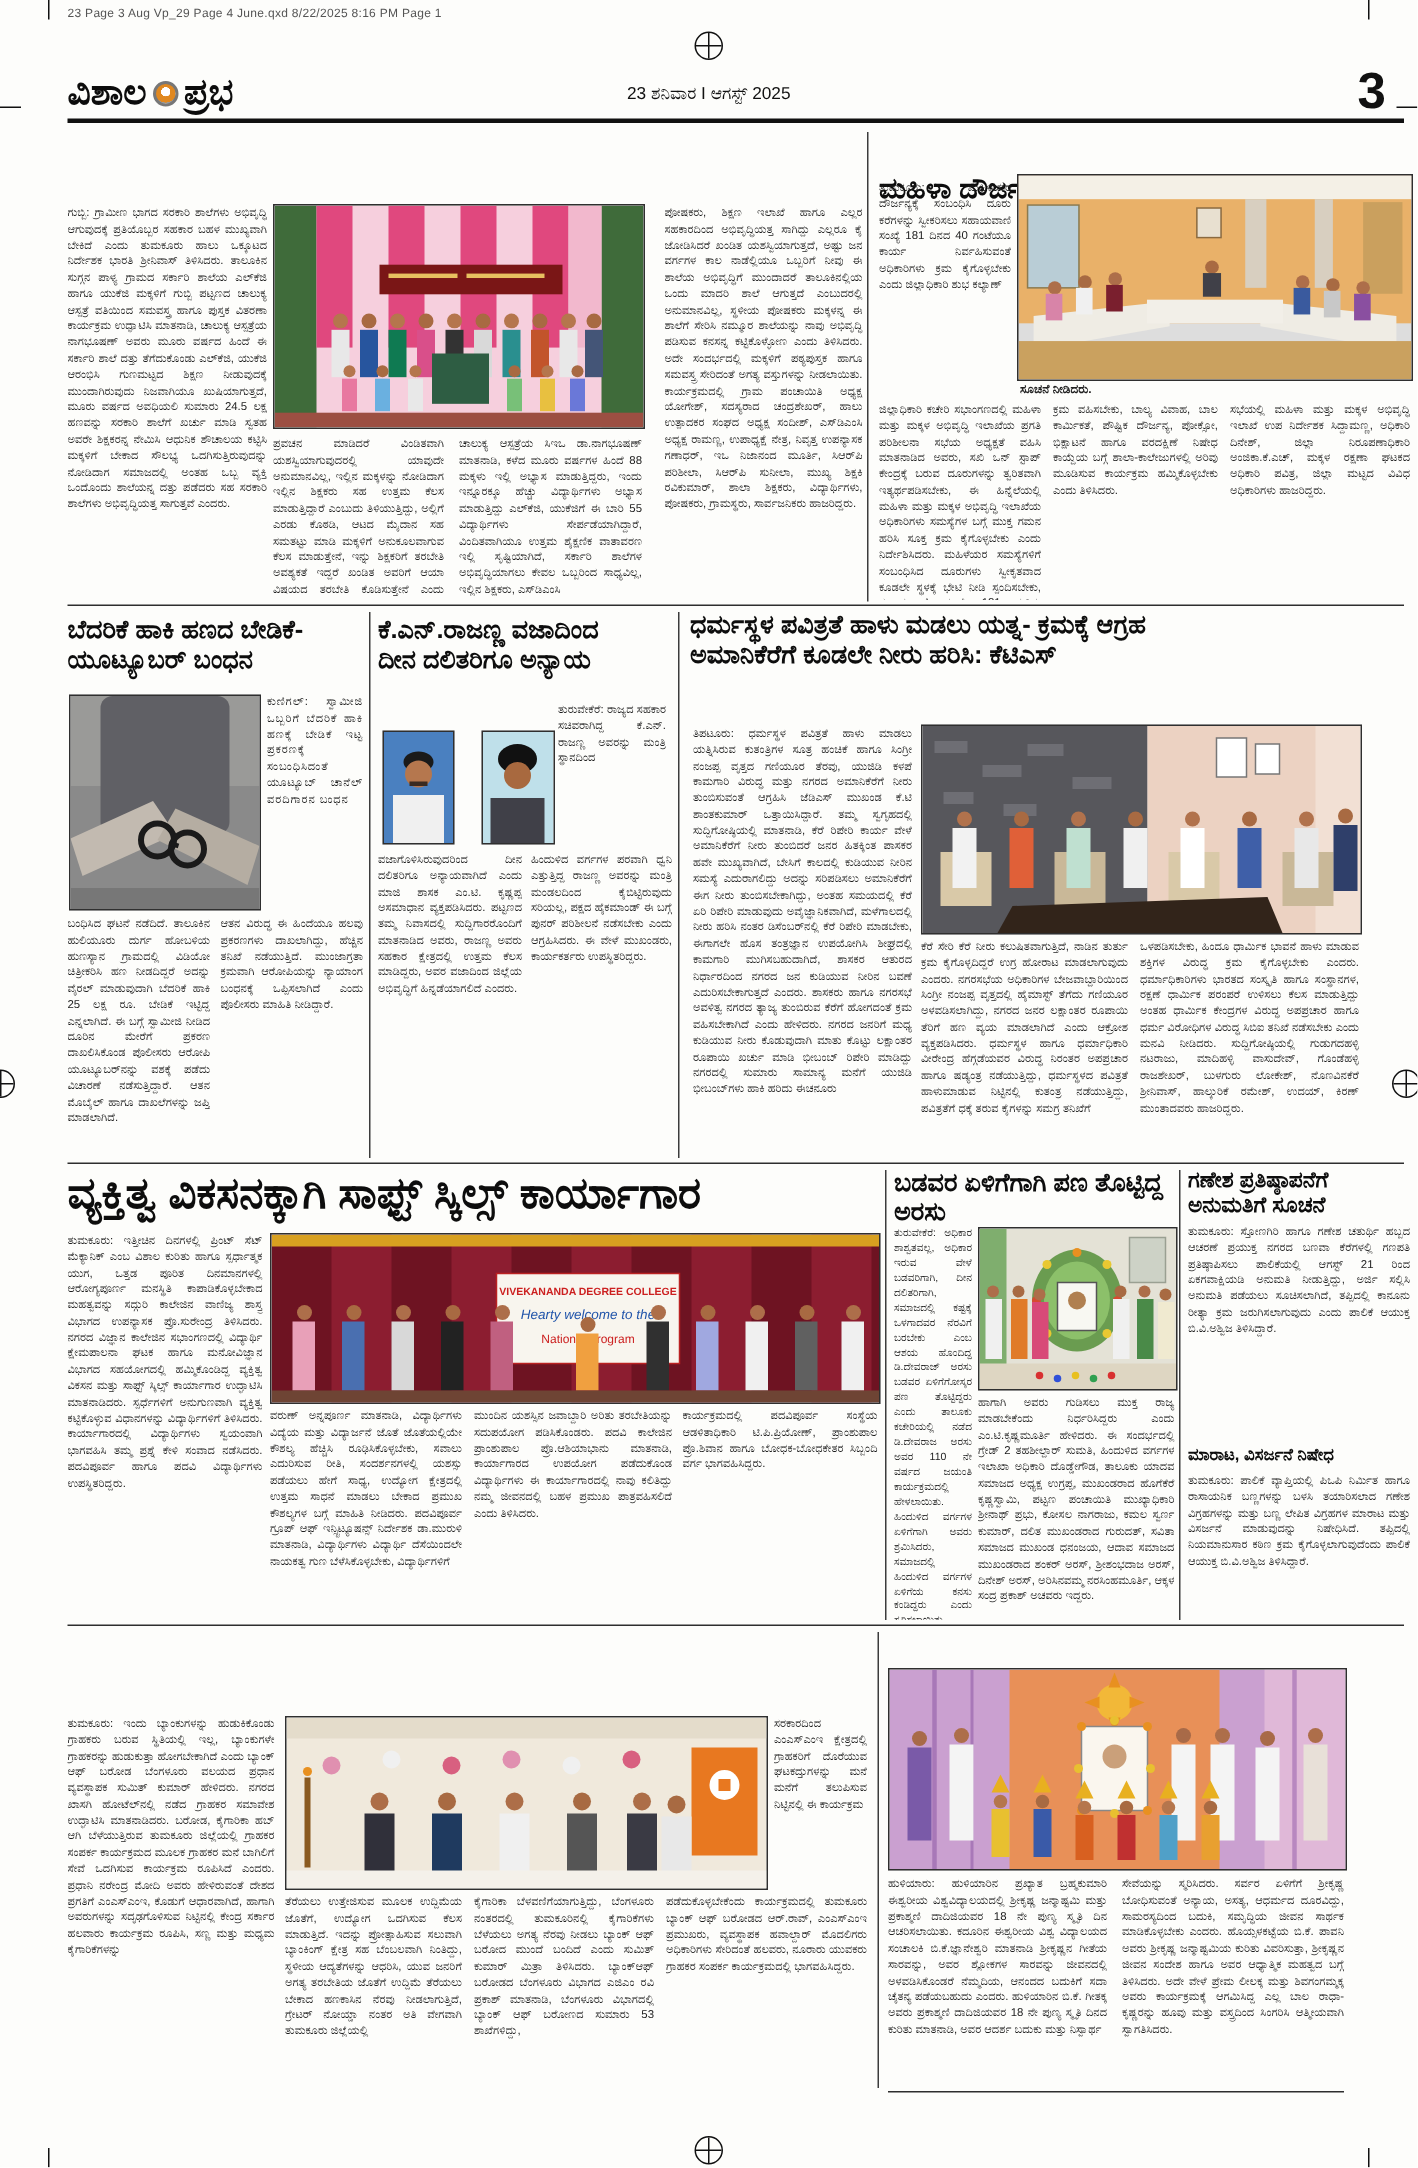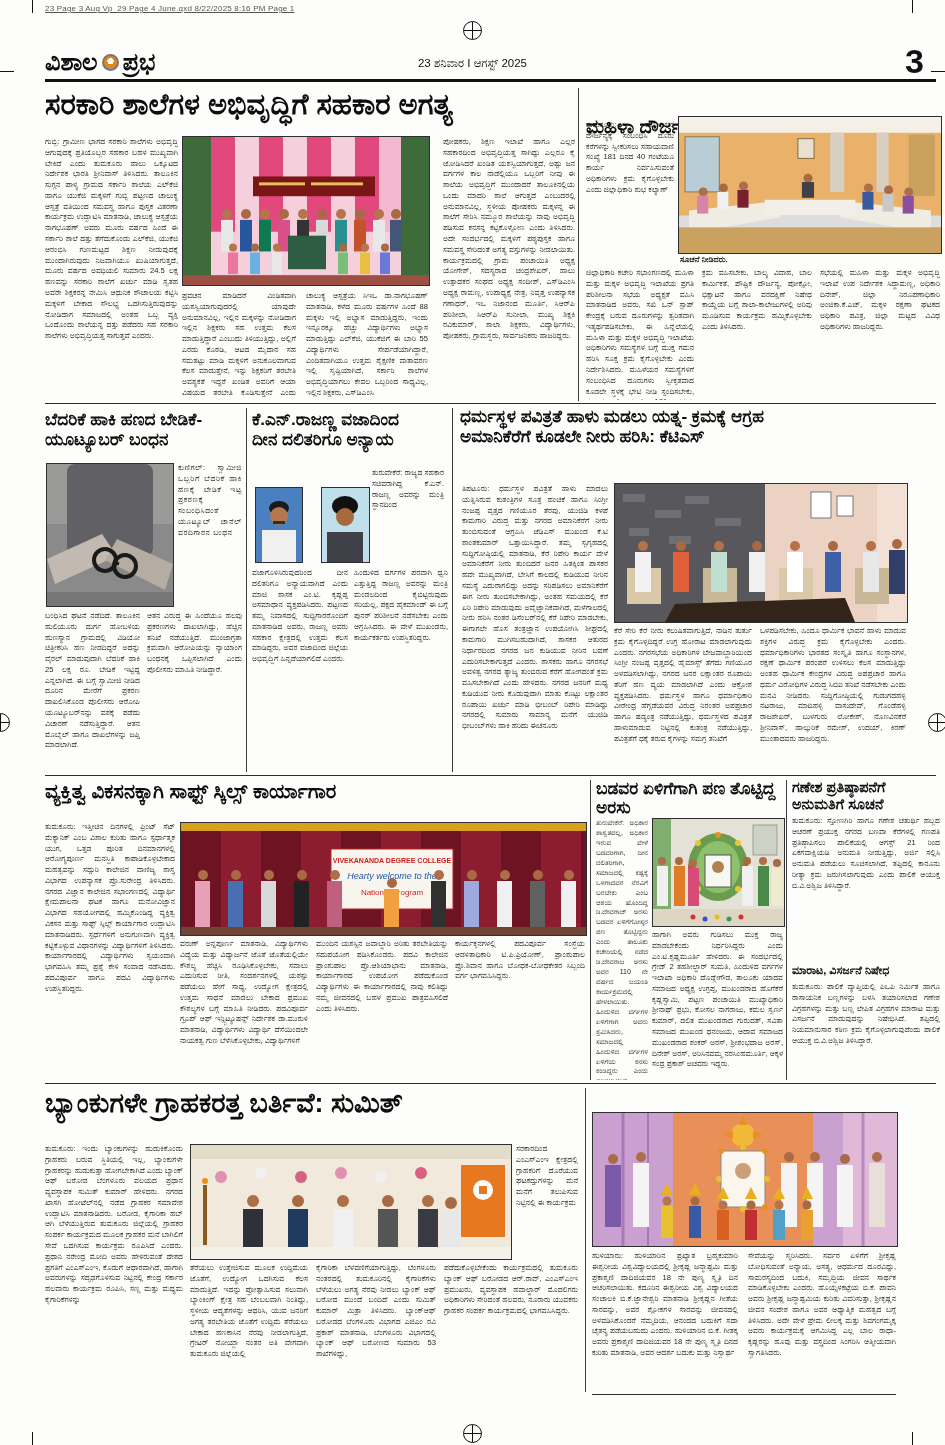--- a/index.html
+++ b/index.html
@@ -24,42 +24,41 @@
      linear-gradient(#111,#111) center/100% 1px no-repeat,
      linear-gradient(#111,#111) center/1px 100% no-repeat;}
   .cropV{position:absolute;width:1px;background:#111;}
   .cropH{position:absolute;height:1px;background:#111;}
 </style>
 </head>
 <body>
 
 <div class="page">
 
-  <div class="abs slug" style="left:45px;top:4px;text-decoration:underline;">23 Page 3 Aug Vp_29 Page 4 June.qxd  8/22/2025  8:16 PM  Page 1</div>
+  <div class="abs slug" style="left:45px;top:4px;">23 Page 3 Aug Vp_29 Page 4 June.qxd  8/22/2025  8:16 PM  Page 1</div>
   <div class="regmark" style="left:463px;top:21px;"></div>
   <div class="regmark" style="left:-9px;top:713px;"></div>
   <div class="regmark" style="left:928px;top:713px;"></div>
   <div class="regmark" style="left:463px;top:1424px;"></div>
   <div class="cropV" style="left:32px;top:0;height:13px;"></div>
   <div class="cropV" style="left:912px;top:0;height:13px;"></div>
   <div class="cropH" style="left:0;top:71px;width:14px;"></div>
   <div class="cropH" style="left:931px;top:71px;width:14px;"></div>
   <div class="cropV" style="left:32px;top:1432px;height:13px;"></div>
   <div class="cropV" style="left:912px;top:1432px;height:13px;"></div>
 
   <div class="abs masthead-logo" style="left:45px;top:48px;">
     <span>ವಿಶಾಲ</span>
     <span class="emblem"></span>
     <span>ಪ್ರಭ</span>
   </div>
   <div class="abs date-line" style="left:0;top:57px;width:945px;text-align:center;">23 ಶನಿವಾರ I ಆಗಸ್ಟ್ 2025</div>
   <div class="abs pagenum" style="left:905px;top:44px;">3</div>
   <div class="abs thickrule" style="left:45px;top:79px;width:891px;"></div>
 
-  <div class="abs hl" style="left:45px;top:88px;width:530px;font-size:29px;">ಸರಕಾರಿ ಶಾಲೆಗಳ ಅಭಿವೃದ್ಧಿಗೆ ಸಹಕಾರ ಅಗತ್ಯ</div>
   <div class="abs bodycol" style="left:45px;top:137px;width:133px;height:263px;">ಗುಬ್ಬಿ: ಗ್ರಾಮೀಣ ಭಾಗದ ಸರಕಾರಿ ಶಾಲೆಗಳು ಅಭಿವೃದ್ಧಿ ಆಗುವುದಕ್ಕೆ ಪ್ರತಿಯೊಬ್ಬರ ಸಹಕಾರ ಬಹಳ ಮುಖ್ಯವಾಗಿ ಬೇಕಿದೆ ಎಂದು ತುಮಕೂರು ಹಾಲು ಒಕ್ಕೂಟದ ನಿರ್ದೇಶಕ ಭಾರತಿ ಶ್ರೀನಿವಾಸ್ ತಿಳಿಸಿದರು. ತಾಲೂಕಿನ ಸುಗ್ಗನ ಪಾಳ್ಯ ಗ್ರಾಮದ ಸರ್ಕಾರಿ ಶಾಲೆಯ ಎಲ್‌ಕೆಜಿ ಹಾಗೂ ಯುಕೆಜಿ ಮಕ್ಕಳಿಗೆ ಗುಬ್ಬಿ ಪಟ್ಟಣದ ಚಾಲುಕ್ಯ ಆಸ್ಪತ್ರೆ ವತಿಯಿಂದ ಸಮವಸ್ತ್ರ ಹಾಗೂ ಪುಸ್ತಕ ವಿತರಣಾ ಕಾರ್ಯಕ್ರಮ ಉದ್ಘಾಟಿಸಿ ಮಾತನಾಡಿ, ಚಾಲುಕ್ಯ ಆಸ್ಪತ್ರೆಯ ನಾಗಭೂಷಣ್ ಅವರು ಮೂರು ವರ್ಷದ ಹಿಂದೆ ಈ ಸರ್ಕಾರಿ ಶಾಲೆ ದತ್ತು ತೆಗೆದುಕೊಂಡು ಎಲ್‌ಕೆಜಿ, ಯುಕೆಜಿ ಆರಂಭಿಸಿ ಗುಣಮಟ್ಟದ ಶಿಕ್ಷಣ ನೀಡುವುದಕ್ಕೆ ಮುಂದಾಗಿರುವುದು ನಿಜವಾಗಿಯೂ ಖುಷಿಯಾಗುತ್ತದೆ, ಮೂರು ವರ್ಷದ ಅವಧಿಯಲಿ ಸುಮಾರು 24.5 ಲಕ್ಷ ಹಣವನ್ನು ಸರಕಾರಿ ಶಾಲೆಗೆ ಖರ್ಚು ಮಾಡಿ ಸ್ವತಹ ಅವರೇ ಶಿಕ್ಷಕರನ್ನ ನೇಮಿಸಿ ಆಧುನಿಕ ಶೌಚಾಲಯ ಕಟ್ಟಿಸಿ ಮಕ್ಕಳಿಗೆ ಬೇಕಾದ ಸೌಲಭ್ಯ ಒದಗಿಸುತ್ತಿರುವುದನ್ನು ನೋಡಿದಾಗ ಸಮಾಜದಲ್ಲಿ ಅಂತಹ ಒಬ್ಬ ವ್ಯಕ್ತಿ ಒಂದೊಂದು ಶಾಲೆಯನ್ನ ದತ್ತು ಪಡೆದರು ಸಹ ಸರಕಾರಿ ಶಾಲೆಗಳು ಅಭಿವೃದ್ಧಿಯತ್ತ ಸಾಗುತ್ತವೆ ಎಂದರು.</div>
   <div class="abs photo" style="left:182px;top:136px;width:246px;height:148px;">
     <svg viewBox="0 0 246 150" preserveAspectRatio="none">
       <rect x="0" y="0" width="246" height="150" fill="#3f6b3a"></rect>
       <rect x="28" y="0" width="190" height="150" fill="#f6cfdd"></rect>
       <g>
         <rect x="28" y="0" width="24" height="96" fill="#e0487e"></rect>
           <rect x="76" y="0" width="24" height="96" fill="#e0487e"></rect>
         <rect x="124" y="0" width="24" height="96" fill="#e0487e"></rect>
           <rect x="172" y="0" width="24" height="96" fill="#e0487e"></rect>
@@ -247,21 +246,21 @@
           <rect x="274" y="66" width="16" height="44" fill="#2f3f6a"></rect>
       </g>
       <polygon points="60,120 230,114 240,138 50,138" fill="#32241a"></polygon>
     </svg>
   </div>
   <div class="abs bodycol" style="left:614px;top:626px;width:138px;height:146px;">ಕೆರೆ ಸೇರಿ ಕೆರೆ ನೀರು ಕಲುಷಿತವಾಗುತ್ತಿದೆ, ನಾಡಿನ ತುರ್ತು ಕ್ರಮ ಕೈಗೊಳ್ಳದಿದ್ದರೆ ಉಗ್ರ ಹೋರಾಟ ಮಾಡಲಾಗುವುದು ಎಂದರು. ನಗರಸಭೆಯ ಅಧಿಕಾರಿಗಳ ಬೇಜವಾಬ್ದಾರಿಯಿಂದ ಸಿಂಗ್ರೀ ನಂಜಪ್ಪ ವೃತ್ತದಲ್ಲಿ ಹೈಮಾಸ್ಟ್ ತೆಗೆದು ಗಣಿಯೂರ ಅಳವಡಿಸಲಾಗಿದ್ದು, ನಗರದ ಜನರ ಲಕ್ಷಾಂತರ ರೂಪಾಯಿ ತೆರಿಗೆ ಹಣ ವ್ಯಯ ಮಾಡಲಾಗಿದೆ ಎಂದು ಆಕ್ರೋಶ ವ್ಯಕ್ತಪಡಿಸಿದರು. ಧರ್ಮಸ್ಥಳ ಹಾಗೂ ಧರ್ಮಾಧಿಕಾರಿ ವೀರೇಂದ್ರ ಹೆಗ್ಗಡೆಯವರ ವಿರುದ್ಧ ನಿರಂತರ ಅಪಪ್ರಚಾರ ಹಾಗೂ ಷಡ್ಯಂತ್ರ ನಡೆಯುತ್ತಿದ್ದು, ಧರ್ಮಸ್ಥಳದ ಪವಿತ್ರತೆ ಹಾಳುಮಾಡುವ ನಿಟ್ಟಿನಲ್ಲಿ ಕುತಂತ್ರ ನಡೆಯುತ್ತಿದ್ದು, ಪವಿತ್ರತೆಗೆ ಧಕ್ಕೆ ತರುವ ಕೈಗಳನ್ನು ಸಮಗ್ರ ತನಿಖೆಗೆ</div>
   <div class="abs bodycol" style="left:760px;top:626px;width:146px;height:146px;">ಒಳಪಡಿಸಬೇಕು, ಹಿಂದೂ ಧಾರ್ಮಿಕ ಭಾವನೆ ಹಾಳು ಮಾಡುವ ಶಕ್ತಿಗಳ ವಿರುದ್ಧ ಕ್ರಮ ಕೈಗೊಳ್ಳಬೇಕು ಎಂದರು. ಧರ್ಮಾಧಿಕಾರಿಗಳು ಭಾರತದ ಸಂಸ್ಕೃತಿ ಹಾಗೂ ಸಂಸ್ಥಾನಗಳ, ರಕ್ಷಣೆ ಧಾರ್ಮಿಕ ಪರಂಪರೆ ಉಳಿಸಲು ಕೆಲಸ ಮಾಡುತ್ತಿದ್ದು ಅಂತಹ ಧಾರ್ಮಿಕ ಕೇಂದ್ರಗಳ ವಿರುದ್ಧ ಅಪಪ್ರಚಾರ ಹಾಗೂ ಧರ್ಮ ವಿರೋಧಿಗಳ ವಿರುದ್ಧ ಸಿಬಿಐ ತನಿಖೆ ನಡೆಸಬೇಕು ಎಂದು ಮನವಿ ನೀಡಿದರು. ಸುದ್ದಿಗೋಷ್ಠಿಯಲ್ಲಿ ಗುಡುಗದಹಳ್ಳಿ ನಟರಾಜು, ಮಾದಿಹಳ್ಳಿ ವಾಸುದೇವ್, ಗೊಂಡೆಹಳ್ಳಿ ರಾಜಶೇಖರ್, ಬುಳಗುರು ಲೋಕೇಶ್, ನೊಣವಿನಕೆರೆ ಶ್ರೀನಿವಾಸ್, ಹಾಲ್ಕುರಿಕೆ ರಮೇಶ್, ಉದಯ್, ಕಿರಣ್ ಮುಂತಾದವರು ಹಾಜರಿದ್ದರು.</div>
 
   <div class="abs hrule" style="left:45px;top:775px;width:891px;"></div>
 
-  <div class="abs hl" style="left:45px;top:780px;width:540px;font-size:20px;">ವ್ಯಕ್ತಿತ್ವ ವಿಕಸನಕ್ಕಾಗಿ ಸಾಫ್ಟ್ ಸ್ಕಿಲ್ಸ್ ಕಾರ್ಯಾಗಾರ</div>
+  <div class="abs hl" style="left:45px;top:780px;width:540px;font-size:29px;">ವ್ಯಕ್ತಿತ್ವ ವಿಕಸನಕ್ಕಾಗಿ ಸಾಫ್ಟ್ ಸ್ಕಿಲ್ಸ್ ಕಾರ್ಯಾಗಾರ</div>
   <div class="abs bodycol" style="left:45px;top:822px;width:130px;height:258px;">ತುಮಕೂರು: ಇತ್ತೀಚಿನ ದಿನಗಳಲ್ಲಿ ಪ್ರಿಂಟ್ ಸೆಟ್ ಮೆಕ್ಯಾನಿಕ್ ಎಂಬ ವಿಶಾಲ ಕುರಿತು ಹಾಗೂ ಸ್ಪರ್ಧಾತ್ಮಕ ಯುಗ, ಒತ್ತಡ ಪೂರಿತ ದಿನಮಾನಗಳಲ್ಲಿ ಆರೋಗ್ಯಪೂರ್ಣ ಮನಸ್ಥಿತಿ ಕಾಪಾಡಿಕೊಳ್ಳಬೇಕಾದ ಮಹತ್ವವನ್ನು ಸದ್ಗುರಿ ಕಾಲೇಜಿನ ವಾಣಿಜ್ಯ ಶಾಸ್ತ್ರ ವಿಭಾಗದ ಉಪನ್ಯಾಸಕ ಪ್ರೊ.ಸುರೇಂದ್ರ ತಿಳಿಸಿದರು. ನಗರದ ವಿಜ್ಞಾನ ಕಾಲೇಜಿನ ಸಭಾಂಗಣದಲ್ಲಿ ವಿದ್ಯಾರ್ಥಿ ಕ್ಷೇಮಪಾಲನಾ ಘಟಕ ಹಾಗೂ ಮನೋವಿಜ್ಞಾನ ವಿಭಾಗದ ಸಹಯೋಗದಲ್ಲಿ ಹಮ್ಮಿಕೊಂಡಿದ್ದ ವ್ಯಕ್ತಿತ್ವ ವಿಕಸನ ಮತ್ತು ಸಾಫ್ಟ್ ಸ್ಕಿಲ್ಸ್ ಕಾರ್ಯಾಗಾರ ಉದ್ಘಾಟಿಸಿ ಮಾತನಾಡಿದರು. ಸ್ಪರ್ಧೆಗಳಿಗೆ ಅನುಗುಣವಾಗಿ ವ್ಯಕ್ತಿತ್ವ ಕಟ್ಟಿಕೊಳ್ಳುವ ವಿಧಾನಗಳನ್ನು ವಿದ್ಯಾರ್ಥಿಗಳಿಗೆ ತಿಳಿಸಿದರು. ಕಾರ್ಯಾಗಾರದಲ್ಲಿ ವಿದ್ಯಾರ್ಥಿಗಳು ಸ್ವಯಂವಾಗಿ ಭಾಗವಹಿಸಿ ತಮ್ಮ ಪ್ರಶ್ನೆ ಕೇಳಿ ಸಂವಾದ ನಡೆಸಿದರು. ಪದವಿಪೂರ್ವ ಹಾಗೂ ಪದವಿ ವಿದ್ಯಾರ್ಥಿಗಳು ಉಪಸ್ಥಿತರಿದ್ದರು.</div>
   <div class="abs photo" style="left:180px;top:822px;width:405px;height:112px;">
     <svg viewBox="0 0 405 112" preserveAspectRatio="none">
       <rect x="0" y="0" width="405" height="112" fill="#6e1322"></rect>
       <rect x="40" y="0" width="40" height="112" fill="#8c1d30"></rect>
         <rect x="120" y="0" width="40" height="112" fill="#8c1d30"></rect>
       <rect x="200" y="0" width="40" height="112" fill="#8c1d30"></rect>
         <rect x="280" y="0" width="40" height="112" fill="#8c1d30"></rect>
       <rect x="360" y="0" width="40" height="112" fill="#8c1d30"></rect>
       <rect x="0" y="0" width="405" height="8" fill="#d8a020"></rect>
@@ -293,21 +292,21 @@
         <circle cx="357" cy="52" r="5" fill="#a86a42"></circle>
           <rect x="349" y="58" width="15" height="46" fill="#606060"></rect>
         <circle cx="388" cy="52" r="5" fill="#ad6e4a"></circle>
           <rect x="380" y="58" width="15" height="46" fill="#f0f0f0"></rect>
       </g>
       <rect x="0" y="104" width="405" height="8" fill="#6e4434"></rect>
     </svg>
   </div>
   <div class="abs bodycol" style="left:180px;top:939px;width:128px;height:141px;">ವರುಣ್ ಅನ್ನಪೂರ್ಣ ಮಾತನಾಡಿ, ವಿದ್ಯಾರ್ಥಿಗಳು ವಿದ್ಯೆಯ ಮತ್ತು ವಿದ್ಯಾರ್ಜನೆ ಜೊತೆ ಜೊತೆಯಲ್ಲಿಯೇ ಕೌಶಲ್ಯ ಹೆಚ್ಚಿಸಿ ರೂಢಿಸಿಕೊಳ್ಳಬೇಕು, ಸವಾಲು ಎದುರಿಸುವ ರೀತಿ, ಸಂದರ್ಶನಗಳಲ್ಲಿ ಯಶಸ್ಸು ಪಡೆಯಲು ಹೇಗೆ ಸಾಧ್ಯ, ಉದ್ಯೋಗ ಕ್ಷೇತ್ರದಲ್ಲಿ ಉತ್ತಮ ಸಾಧನೆ ಮಾಡಲು ಬೇಕಾದ ಪ್ರಮುಖ ಕೌಶಲ್ಯಗಳ ಬಗ್ಗೆ ಮಾಹಿತಿ ನೀಡಿದರು. ಪದವಿಪೂರ್ವ ಗ್ರೂಪ್ ಆಫ್ ಇನ್ಸ್ಟಿಟ್ಯೂಷನ್ಸ್ ನಿರ್ದೇಶಕ ಡಾ.ಮುರುಳಿ ಮಾತನಾಡಿ, ವಿದ್ಯಾರ್ಥಿಗಳು ವಿದ್ಯಾರ್ಥಿ ದೆಸೆಯಿಂದಲೇ ನಾಯಕತ್ವ ಗುಣ ಬೆಳೆಸಿಕೊಳ್ಳಬೇಕು, ವಿದ್ಯಾರ್ಥಿಗಳಿಗೆ</div>
   <div class="abs bodycol" style="left:316px;top:939px;width:132px;height:141px;">ಮುಂದಿನ ಯಶಸ್ಸಿನ ಜವಾಬ್ದಾರಿ ಅರಿತು ತರಬೇತಿಯನ್ನು ಸದುಪಯೋಗ ಪಡಿಸಿಕೊಂಡರು. ಪದವಿ ಕಾಲೇಜಿನ ಪ್ರಾಂಶುಪಾಲ ಪ್ರೊ.ಆಶಿಯಾಭಾನು ಮಾತನಾಡಿ, ಕಾರ್ಯಾಗಾರದ ಉಪಯೋಗ ಪಡೆದುಕೊಂಡ ವಿದ್ಯಾರ್ಥಿಗಳು ಈ ಕಾರ್ಯಾಗಾರದಲ್ಲಿ ನಾವು ಕಲಿತಿದ್ದು ನಮ್ಮ ಜೀವನದಲ್ಲಿ ಬಹಳ ಪ್ರಮುಖ ಪಾತ್ರವಹಿಸಲಿದೆ ಎಂದು ತಿಳಿಸಿದರು.</div>
-  <div class="abs bodycol" style="left:455px;top:939px;width:130px;height:141px;">ಕಾರ್ಯಕ್ಶನಗಳಲ್ಲಿ ಪದವಿಪೂರ್ವ ಸಂಸ್ಥೆಯ ಆಡಳಿತಾಧಿಕಾರಿ ಟಿ.ಪಿ.ಪ್ರಿಯೋಣ್, ಪ್ರಾಂಶುಪಾಲ ಪ್ರೊ.ಶಿವಾನ ಹಾಗೂ ಬೋಧಕ-ಬೋಧಕೇತರ ಸಿಬ್ಬಂದಿ ವರ್ಗ ಭಾಗವಹಿಸಿದ್ದರು.</div>
+  <div class="abs bodycol" style="left:455px;top:939px;width:130px;height:141px;">ಕಾರ್ಯಕ್ರಮದಲ್ಲಿ ಪದವಿಪೂರ್ವ ಸಂಸ್ಥೆಯ ಆಡಳಿತಾಧಿಕಾರಿ ಟಿ.ಪಿ.ಪ್ರಿಯೋಣ್, ಪ್ರಾಂಶುಪಾಲ ಪ್ರೊ.ಶಿವಾನ ಹಾಗೂ ಬೋಧಕ-ಬೋಧಕೇತರ ಸಿಬ್ಬಂದಿ ವರ್ಗ ಭಾಗವಹಿಸಿದ್ದರು.</div>
 
   <div class="abs vrule" style="left:590px;top:780px;height:300px;"></div>
 
   <div class="abs hl" style="left:596px;top:780px;width:188px;font-size:17px;line-height:1.1;">ಬಡವರ ಏಳಿಗೆಗಾಗಿ ಪಣ ತೊಟ್ಟಿದ್ದ ಅರಸು</div>
   <div class="abs bodycol" style="left:596px;top:818px;width:52px;height:262px;font-size:7px;">ತುರುವೇಕೆರೆ: ಅಧಿಕಾರ ಶಾಶ್ವತವಲ್ಲ, ಅಧಿಕಾರ ಇರುವ ವೇಳೆ ಬಡವರಿಗಾಗಿ, ದೀನ ದಲಿತರಿಗಾಗಿ, ಸಮಾಜದಲ್ಲಿ ಕಷ್ಟಕ್ಕೆ ಒಳಗಾದವರ ನೆರವಿಗೆ ಬರಬೇಕು ಎಂಬ ಆಶಯ ಹೊಂದಿದ್ದ ಡಿ.ದೇವರಾಜ್ ಅರಸು ಬಡವರ ಏಳಿಗೆಗೋಸ್ಕರ ಪಣ ತೊಟ್ಟಿದ್ದರು ಎಂದು ತಾಲೂಕು ಕಚೇರಿಯಲ್ಲಿ ನಡೆದ ಡಿ.ದೇವರಾಜ ಅರಸು ಅವರ 110 ನೇ ವರ್ಷದ ಜಯಂತಿ ಕಾರ್ಯಕ್ರಮದಲ್ಲಿ ಹೇಳಲಾಯಿತು. ಹಿಂದುಳಿದ ವರ್ಗಗಳ ಏಳಿಗೆಗಾಗಿ ಅವರು ಶ್ರಮಿಸಿದರು, ಸಮಾಜದಲ್ಲಿ ಹಿಂದುಳಿದ ವರ್ಗಗಳ ಏಳಿಗೆಯ ಕನಸು ಕಂಡಿದ್ದರು ಎಂದು ಸ್ಮರಿಸಲಾಯಿತು.</div>
   <div class="abs photo" style="left:652px;top:818px;width:131px;height:107px;">
     <svg viewBox="0 0 131 107" preserveAspectRatio="none">
       <rect x="0" y="0" width="131" height="107" fill="#e4e2d6"></rect>
       <rect x="0" y="0" width="18" height="107" fill="#7fae6e"></rect>
       <rect x="100" y="6" width="24" height="30" fill="#cdd2c6" stroke="#9aa092"></rect>
@@ -355,21 +354,20 @@
   <div class="abs hl" style="left:792px;top:779px;width:148px;font-size:14.5px;">
     <div>ಗಣೇಶ ಪ್ರತಿಷ್ಠಾಪನೆಗೆ</div>
     <div>ಅನುಮತಿಗೆ ಸೂಚನೆ</div>
   </div>
   <div class="abs bodycol" style="left:792px;top:816px;width:148px;height:148px;">ತುಮಕೂರು: ಸ್ತೋಣಗಿರಿ ಹಾಗೂ ಗಣೇಶ ಚತುರ್ಥಿ ಹಬ್ಬದ ಆಚರಣೆ ಪ್ರಯುಕ್ತ ನಗರದ ಬಣವಾ ಕೆರೆಗಳಲ್ಲಿ ಗಣಪತಿ ಪ್ರತಿಷ್ಠಾಪಿಸಲು ಪಾಲಿಕೆಯಲ್ಲಿ ಆಗಸ್ಟ್ 21 ರಿಂದ ಏಕಗವಾಕ್ಷಿಯಡಿ ಅನುಮತಿ ನೀಡುತ್ತಿದ್ದು, ಅರ್ಜಿ ಸಲ್ಲಿಸಿ ಅನುಮತಿ ಪಡೆಯಲು ಸೂಚಿಸಲಾಗಿದೆ, ತಪ್ಪಿದಲ್ಲಿ ಕಾನೂನು ರೀತ್ಯಾ ಕ್ರಮ ಜರುಗಿಸಲಾಗುವುದು ಎಂದು ಪಾಲಿಕೆ ಆಯುಕ್ತ ಬಿ.ವಿ.ಅಶ್ವಿಜ ತಿಳಿಸಿದ್ದಾರೆ.</div>
   <div class="abs subhead" style="left:792px;top:964px;width:148px;">ಮಾರಾಟ, ವಿಸರ್ಜನೆ ನಿಷೇಧ</div>
   <div class="abs bodycol" style="left:792px;top:982px;width:148px;height:98px;">ತುಮಕೂರು: ಪಾಲಿಕೆ ವ್ಯಾಪ್ತಿಯಲ್ಲಿ ಪಿಒಪಿ ನಿರ್ಮಿತ ಹಾಗೂ ರಾಸಾಯನಿಕ ಬಣ್ಣಗಳನ್ನು ಬಳಸಿ ತಯಾರಿಸಲಾದ ಗಣೇಶ ವಿಗ್ರಹಗಳನ್ನು ಮತ್ತು ಬಣ್ಣ ಲೇಪಿತ ವಿಗ್ರಹಗಳ ಮಾರಾಟ ಮತ್ತು ವಿಸರ್ಜನೆ ಮಾಡುವುದನ್ನು ನಿಷೇಧಿಸಿದೆ. ತಪ್ಪಿದಲ್ಲಿ ನಿಯಮಾನುಸಾರ ಕಠಿಣ ಕ್ರಮ ಕೈಗೊಳ್ಳಲಾಗುವುದೆಂದು ಪಾಲಿಕೆ ಆಯುಕ್ತ ಬಿ.ವಿ.ಅಶ್ವಿಜ ತಿಳಿಸಿದ್ದಾರೆ.</div>
 
   <div class="abs hrule" style="left:45px;top:1083px;width:891px;"></div>
 
-  <div class="abs hl" style="left:45px;top:1088px;width:535px;font-size:27px;">ಬ್ಯಾಂಕುಗಳೇ ಗ್ರಾಹಕರತ್ತ ಬರ್ತಿವೆ: ಸುಮಿತ್</div>
   <div class="abs bodycol" style="left:45px;top:1144px;width:138px;height:246px;">ತುಮಕೂರು: ಇಂದು ಬ್ಯಾಂಕುಗಳನ್ನು ಹುಡುಕಿಕೊಂಡು ಗ್ರಾಹಕರು ಬರುವ ಸ್ಥಿತಿಯಲ್ಲಿ ಇಲ್ಲ, ಬ್ಯಾಂಕುಗಳೇ ಗ್ರಾಹಕರನ್ನು ಹುಡುಕುತ್ತಾ ಹೋಗಬೇಕಾಗಿದೆ ಎಂದು ಬ್ಯಾಂಕ್ ಆಫ್ ಬರೋಡ ಬೆಂಗಳೂರು ವಲಯದ ಪ್ರಧಾನ ವ್ಯವಸ್ಥಾಪಕ ಸುಮಿತ್ ಕುಮಾರ್ ಹೇಳಿದರು. ನಗರದ ಖಾಸಗಿ ಹೋಟೆಲ್‌ನಲ್ಲಿ ನಡೆದ ಗ್ರಾಹಕರ ಸಮಾವೇಶ ಉದ್ಘಾಟಿಸಿ ಮಾತನಾಡಿದರು. ಬರೋಡ, ಕೈಗಾರಿಕಾ ಹಬ್ ಆಗಿ ಬೆಳೆಯುತ್ತಿರುವ ತುಮಕೂರು ಜಿಲ್ಲೆಯಲ್ಲಿ ಗ್ರಾಹಕರ ಸಂಪರ್ಕ ಕಾರ್ಯಕ್ರಮದ ಮೂಲಕ ಗ್ರಾಹಕರ ಮನೆ ಬಾಗಿಲಿಗೆ ಸೇವೆ ಒದಗಿಸುವ ಕಾರ್ಯಕ್ರಮ ರೂಪಿಸಿದೆ ಎಂದರು. ಪ್ರಧಾನಿ ನರೇಂದ್ರ ಮೋದಿ ಅವರು ಹೇಳಿರುವಂತೆ ದೇಶದ ಪ್ರಗತಿಗೆ ಎಂಎಸ್‌ಎಂಇ, ಕೊಡುಗೆ ಆಧಾರವಾಗಿದೆ, ಹಾಗಾಗಿ ಅವರುಗಳನ್ನು ಸದೃಢಗೊಳಿಸುವ ನಿಟ್ಟಿನಲ್ಲಿ ಕೇಂದ್ರ ಸರ್ಕಾರ ಹಲವಾರು ಕಾರ್ಯಕ್ರಮ ರೂಪಿಸಿ, ಸಣ್ಣ ಮತ್ತು ಮಧ್ಯಮ ಕೈಗಾರಿಕೆಗಳನ್ನು</div>
   <div class="abs photo" style="left:190px;top:1144px;width:320px;height:114px;">
     <svg viewBox="0 0 320 114" preserveAspectRatio="none">
       <rect x="0" y="0" width="320" height="114" fill="#f0e9dc"></rect>
       <rect x="0" y="0" width="320" height="14" fill="#e4dccb"></rect>
       <g>
         <circle cx="30" cy="32" r="6" fill="#e090b0"></circle>
           <circle cx="70" cy="28" r="6" fill="#f0f0f0"></circle>
         <circle cx="110" cy="32" r="6" fill="#d86080"></circle>
           <circle cx="150" cy="28" r="6" fill="#e090b0"></circle>

